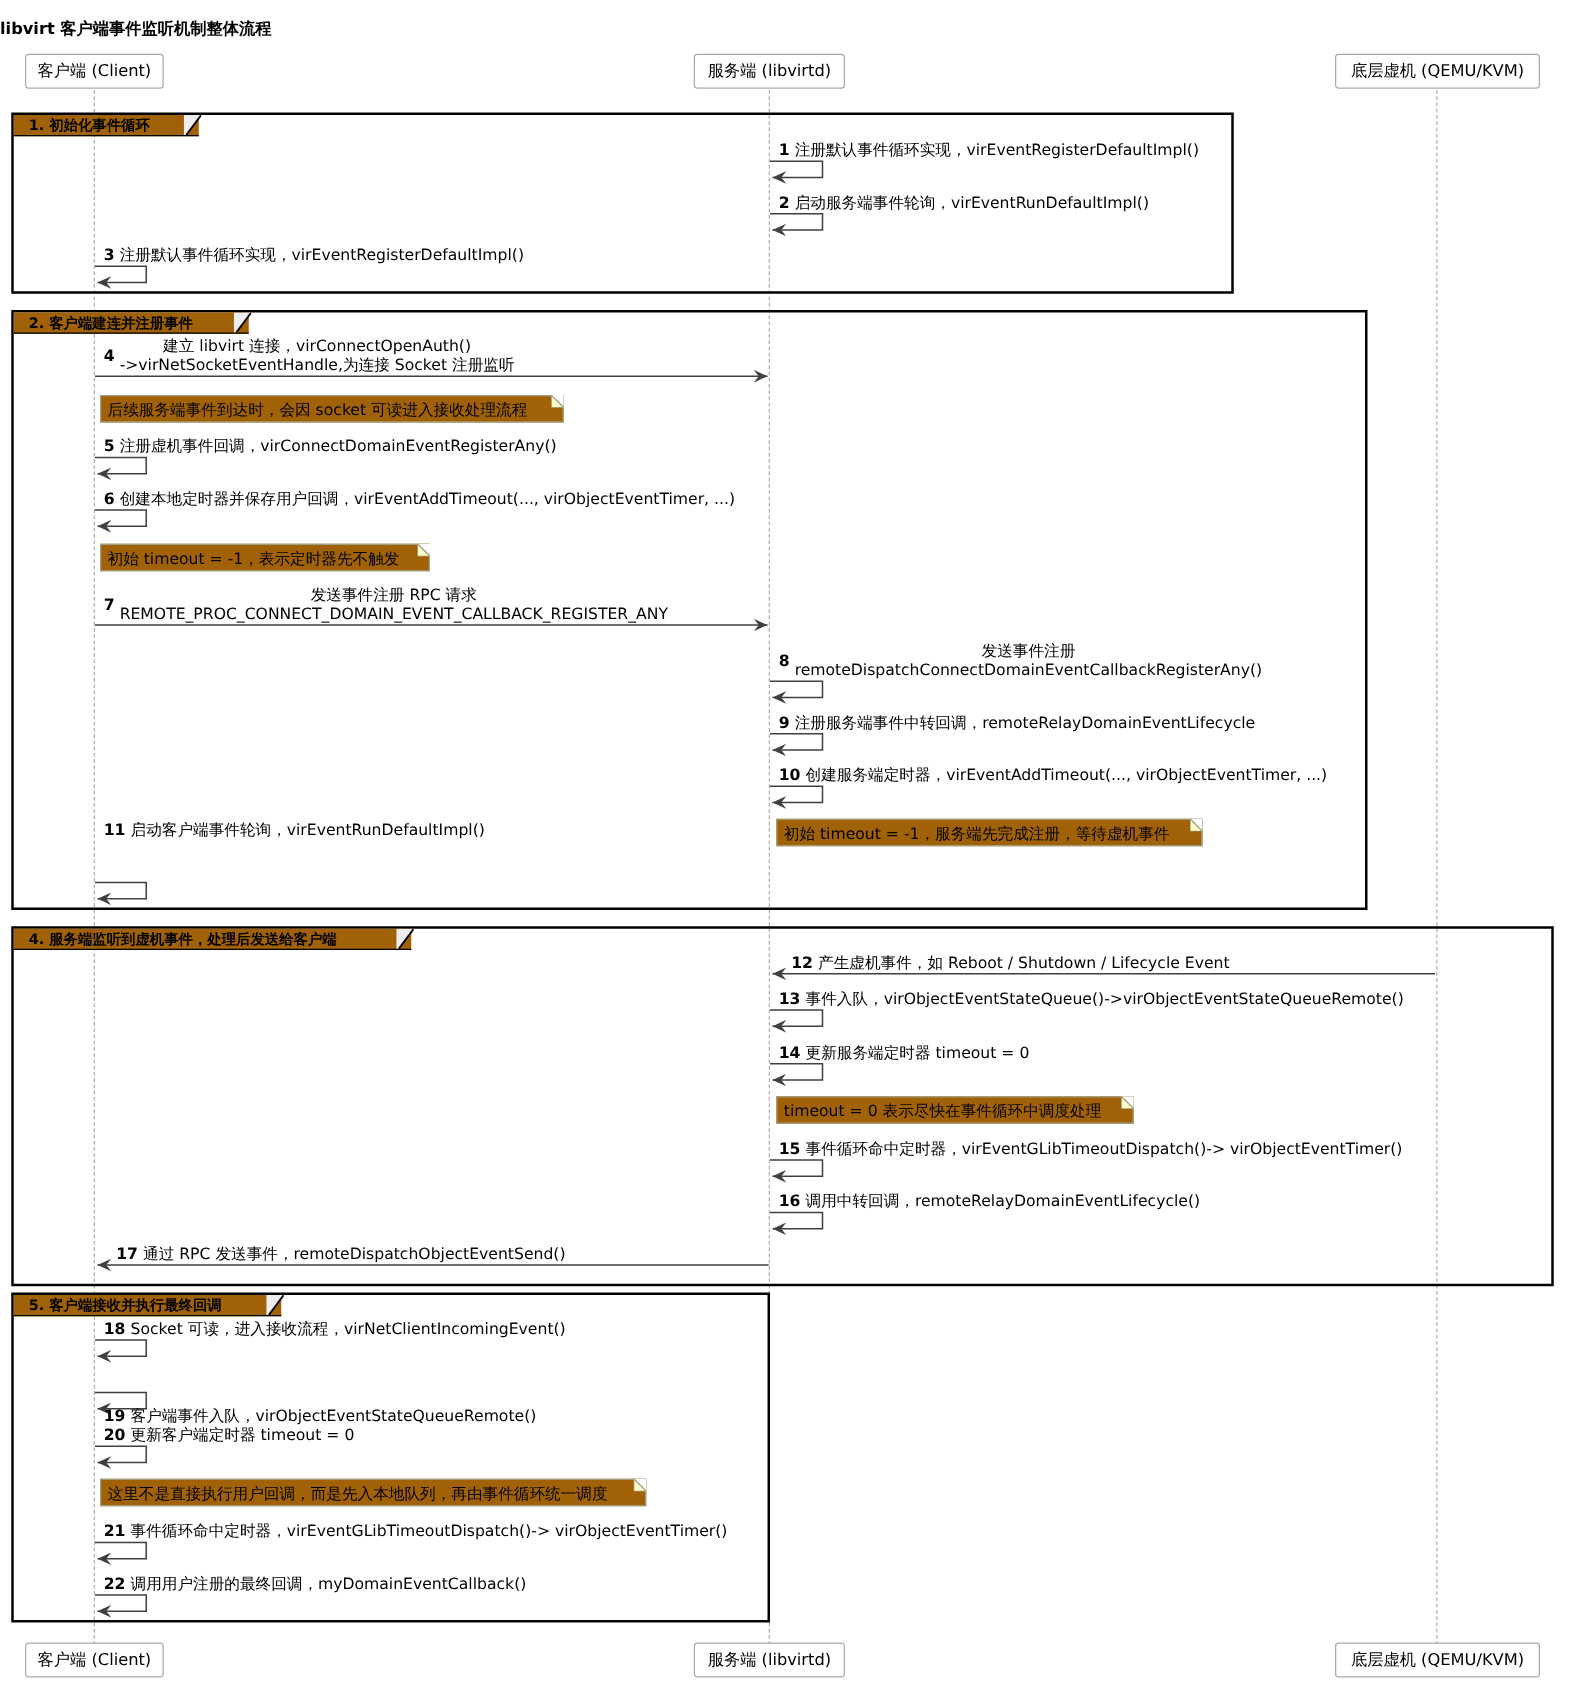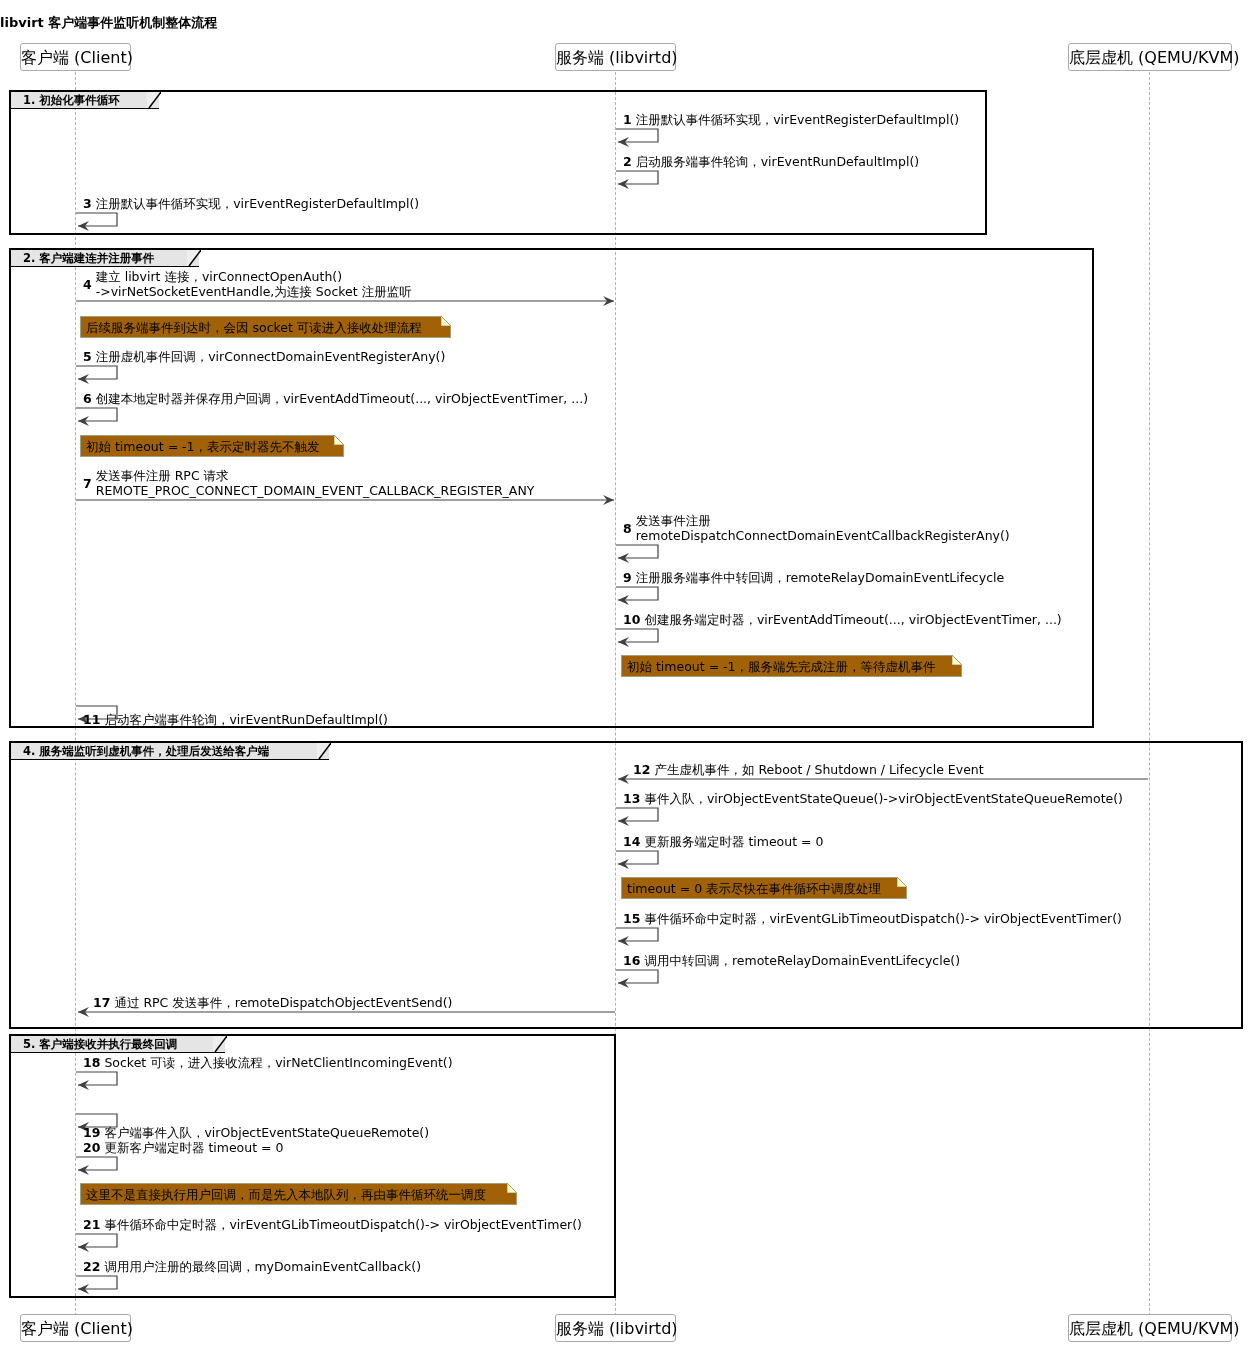--- a/index.html
+++ b/index.html
@@ -2,32 +2,32 @@
 <html><head>
 <meta charset="utf-8">
 <style>
   html, body { margin: 0; padding: 0; background: #ffffff; }
   body { width: 1257px; height: 1350px; position: relative; overflow: hidden;
          font-family: "DejaVu Sans", "Liberation Sans", sans-serif; color: #000; }
   #diagram { position: absolute; left: 0; top: 0; width: 1257px; height: 1350px; }
   .title { position: absolute; top: 14px; left: 0; width: 1257px; text-align: left;
            font-weight: bold; font-size: 13px; }
   .participant { position: absolute; height: 28px; border: 1px solid #aaaaaa; border-radius: 3px;
-                 background: #ffffff; font-size: 16px; line-height: 28px; text-align: center;
+                 background: #ffffff; font-size: 13px; line-height: 28px; text-align: center;
                  box-sizing: border-box; white-space: nowrap; }
   .lifeline { position: absolute; width: 0; border-left: 1px dashed #b0b0b0; }
   .group { position: absolute; border: 2px solid #000; box-sizing: border-box; background: transparent; }
-  .group-tab { position: absolute; left: 0; top: 0; height: 16px; background: #e5e5e5;
+  .group-tab { position: absolute; left: 0; top: 0; height: 16px; background: #a16207;
                border-bottom: 1.5px solid #000; font-weight: bold; font-size: 11.5px;
                line-height: 16px; padding-left: 12px; white-space: nowrap; }
   .group-tab-slant { position: absolute; top: 0; width: 14px; height: 16px; }
   .msg-text { position: absolute; font-size: 12.5px; line-height: 15px; white-space: nowrap; }
   .msg-num { font-weight: bold; margin-right: 4px; }
   .msg-text.two-line { display: flex; align-items: center; }
-  .msg-text.two-line .lines { display: flex; flex-direction: column; }
+  .msg-text.two-line .lines { display: flex; flex-direction: column; align-items: center; }
   .note { position: absolute; height: 22px; background: #a16207; border: 1px solid #a0a080;
           font-size: 12.5px; line-height: 22px; padding: 0 16px 0 5px; box-sizing: border-box;
           white-space: nowrap; }
   .note-fold { position: absolute; right: -1px; top: -1px; width: 10px; height: 10px; }
   svg.arrows { position: absolute; left: 0; top: 0; }
 </style>
 </head>
 <body>
 
 <div id="diagram">
@@ -157,21 +157,21 @@
   <div class="msg-text two-line" style="left:623px; top:513px;">
     <span class="msg-num">8</span>
     <span class="lines">
         <span>发送事件注册</span>
         <span>remoteDispatchConnectDomainEventCallbackRegisterAny()</span>
       </span>
   </div>
 
   <div class="msg-text" style="left:623px; top:570px;"><span class="msg-num">9</span><span>注册服务端事件中转回调，remoteRelayDomainEventLifecycle</span></div>
   <div class="msg-text" style="left:623px; top:612px;"><span class="msg-num">10</span><span>创建服务端定时器，virEventAddTimeout(..., virObjectEventTimer, ...)</span></div>
-  <div class="msg-text" style="left:83px; top:712px;"><span class="msg-num">11</span><span>启动客户端事件轮询，virEventRunDefaultImpl()</span></div>
+  <div class="msg-text" style="left:83px; top:656px;"><span class="msg-num">11</span><span>启动客户端事件轮询，virEventRunDefaultImpl()</span></div>
 
   <div class="msg-text" style="left:633px; top:762px;"><span class="msg-num">12</span><span>产生虚机事件，如 Reboot / Shutdown / Lifecycle Event</span></div>
   <div class="msg-text" style="left:623px; top:791px;"><span class="msg-num">13</span><span>事件入队，virObjectEventStateQueue()-&gt;virObjectEventStateQueueRemote()</span></div>
   <div class="msg-text" style="left:623px; top:834px;"><span class="msg-num">14</span><span>更新服务端定时器 timeout = 0</span></div>
   <div class="msg-text" style="left:623px; top:911px;"><span class="msg-num">15</span><span>事件循环命中定时器，virEventGLibTimeoutDispatch()-&gt; virObjectEventTimer()</span></div>
   <div class="msg-text" style="left:623px; top:953px;"><span class="msg-num">16</span><span>调用中转回调，remoteRelayDomainEventLifecycle()</span></div>
   <div class="msg-text" style="left:93px; top:995px;"><span class="msg-num">17</span><span>通过 RPC 发送事件，remoteDispatchObjectEventSend()</span></div>
 
   <div class="msg-text" style="left:83px; top:1055px;"><span class="msg-num">18</span><span>Socket 可读，进入接收流程，virNetClientIncomingEvent()</span></div>
   <div class="msg-text" style="left:83px; top:1097px;margin-top:28px;"><span class="msg-num">19</span><span>客户端事件入队，virObjectEventStateQueueRemote()</span></div>

